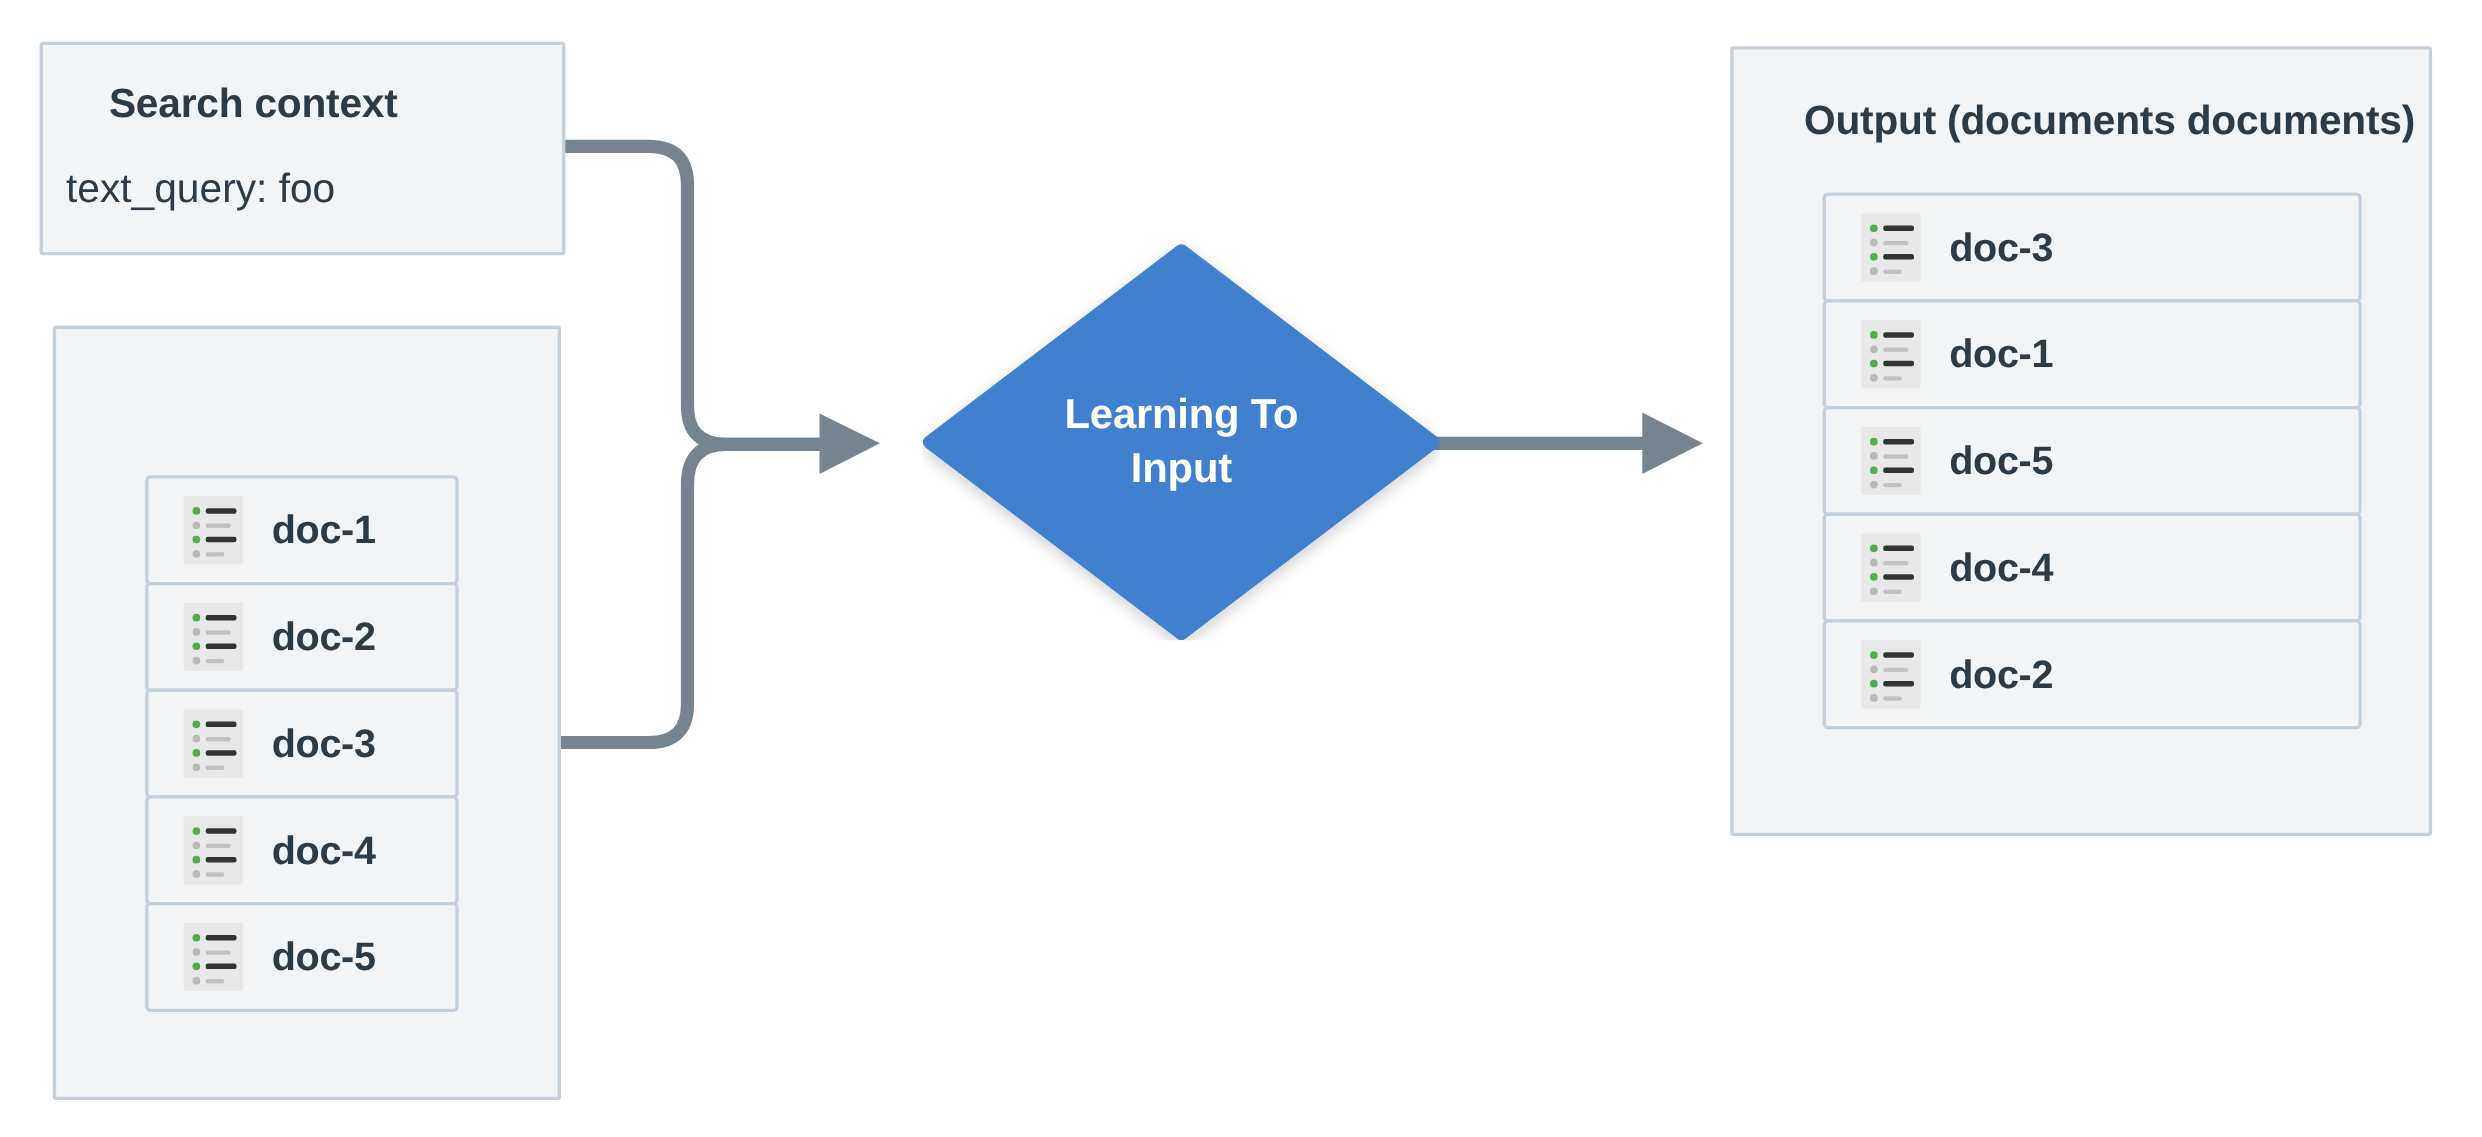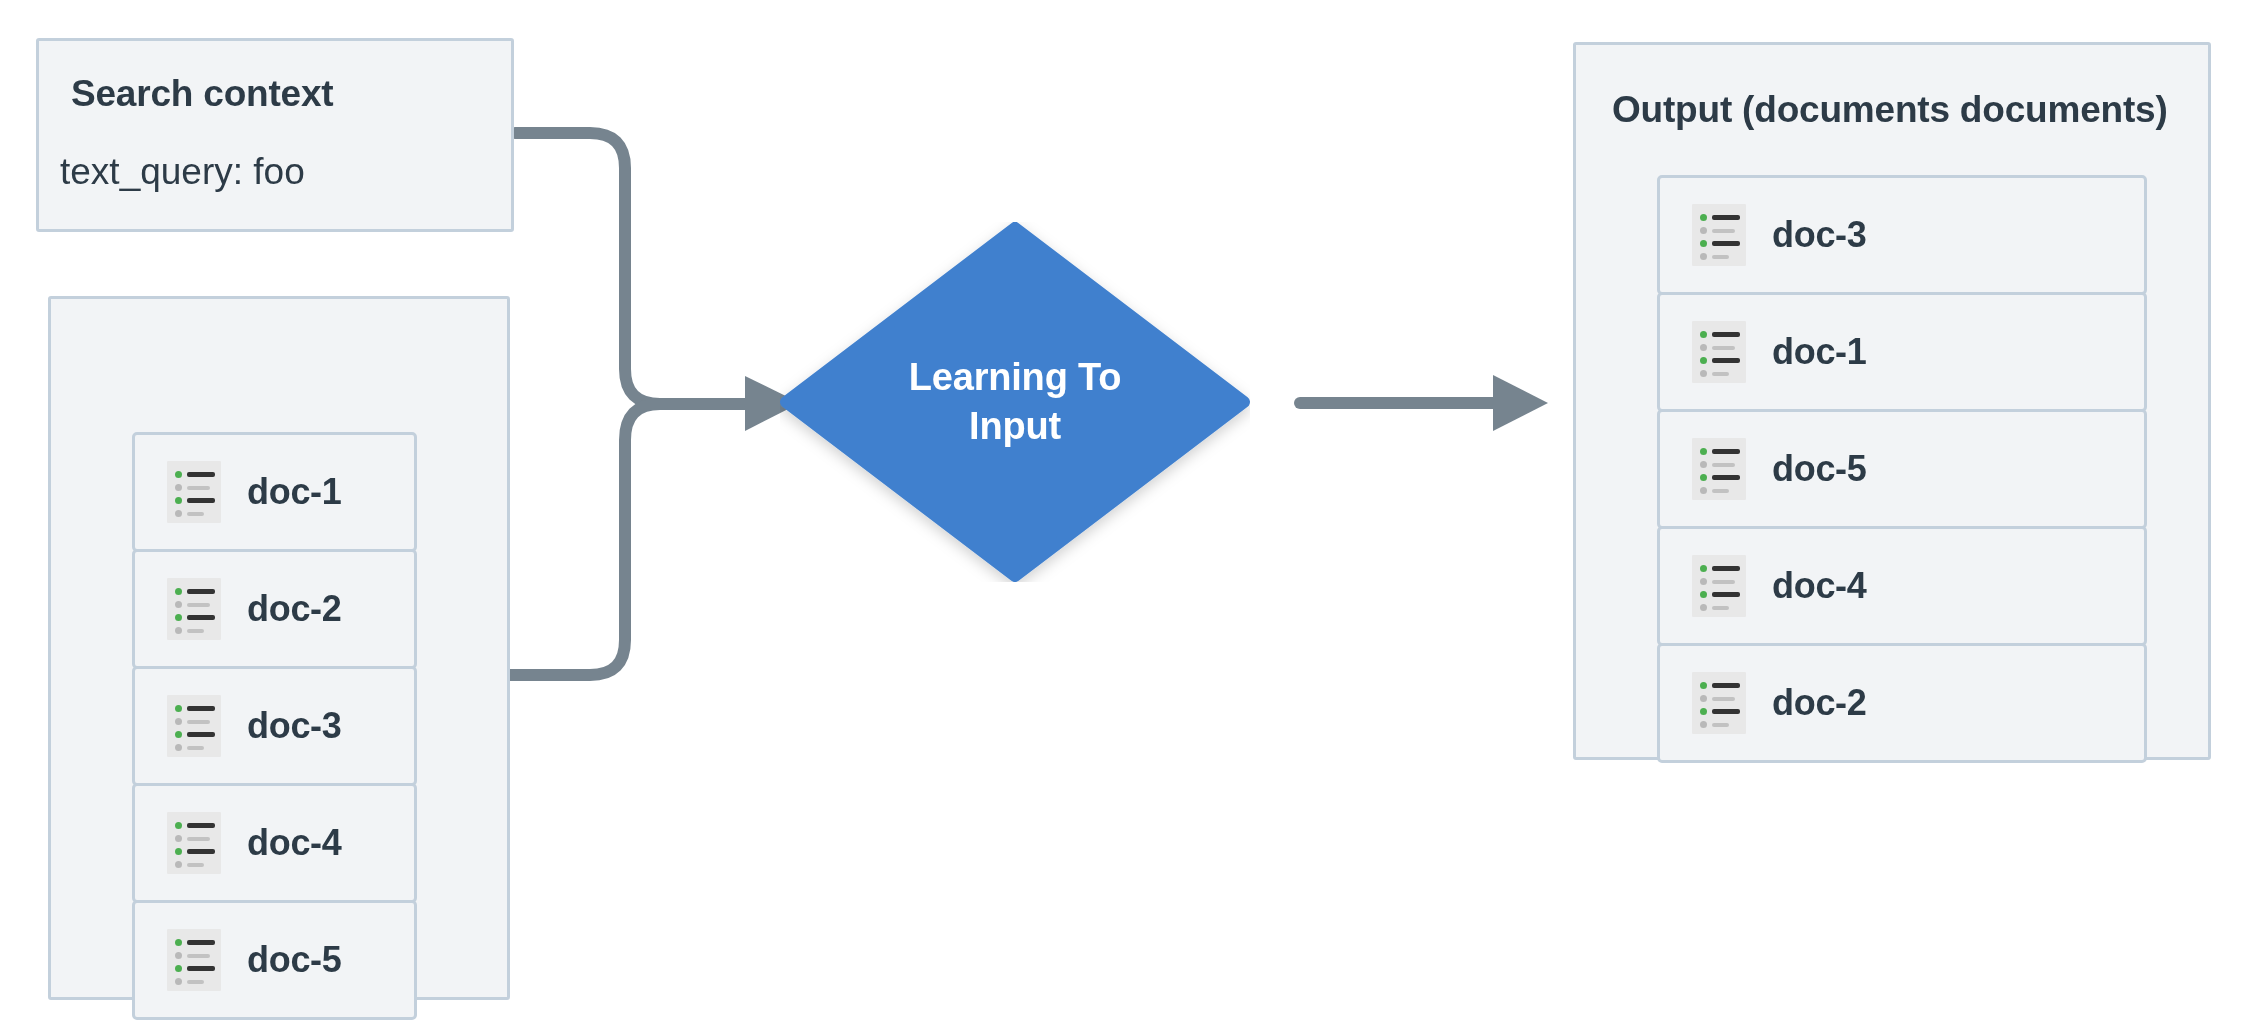--- a/index.html
+++ b/index.html
@@ -25,20 +25,21 @@
     background: #f2f4f6;
     border: 3px solid #c3d0dc;
     border-radius: 3px;
   }
 
   .panel-title {
     color: #2d3b47;
     font-weight: bold;
     letter-spacing: -0.2px;
     white-space: nowrap;
+    margin-left: 28px;
   }
 
   .panel-sub {
     color: #2d3b47;
     font-weight: normal;
     white-space: nowrap;
   }
 
   
   #search-context {
@@ -83,21 +84,21 @@
   #input-docs .doc-list {
     left: 81px;
     top: 133px;
     width: 285px;
   }
 
   .doc-item {
     position: relative;
     display: flex;
     align-items: center;
-    height: 120px;
+    height: 100px;
     background: #f2f4f6;
     border: 3px solid #c3d0dc;
     border-radius: 5px;
     margin-top: -3px;
   }
   .doc-item:first-child { margin-top: 0; }
 
   .doc-icon {
     flex: 0 0 auto;
     width: 54px;
@@ -160,21 +161,21 @@
   }
   #output-docs .doc-list {
     left: 81px;
     top: 130px;
     width: 490px;
   }
 
   
   #ltr-diamond {
     position: absolute;
-    left: 780px;
+    left: 839px;
     top: 222px;
     width: 470px;
     height: 360px;
   }
   #ltr-diamond .dia-shape {
     position: absolute;
     inset: 0;
   }
   #ltr-diamond .dia-label {
     position: absolute;

